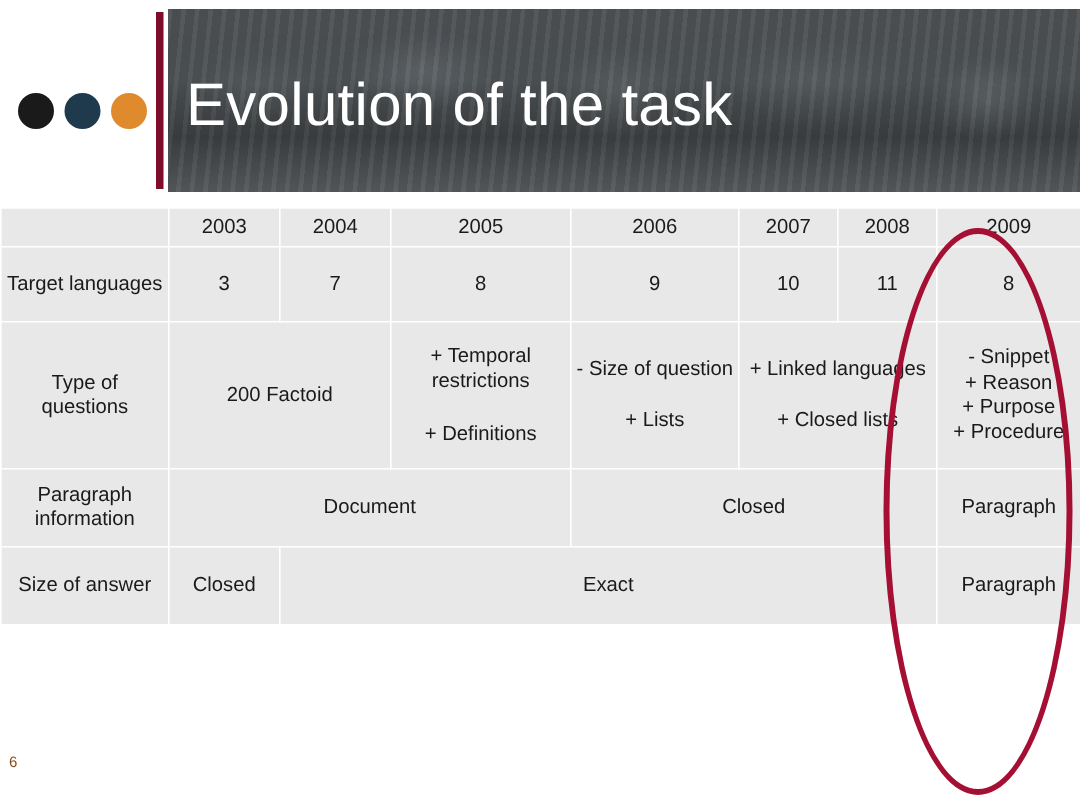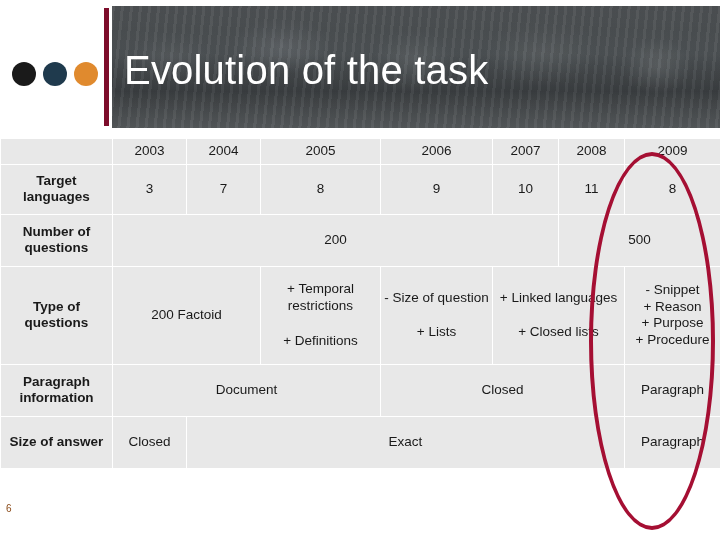--- a/index.html
+++ b/index.html
@@ -100,21 +100,20 @@
     background: #e8e8e8;
     padding: 4px 3px;
     line-height: 1.25;
   }
   td.rowhead {
     background: #7d3a13;
     color: #ffffff;
     font-size: 15px;
     text-align: center;
     line-height: 1.2;
-    font-weight: bold;
   }
   td.corner {
     background: #ffffff;
     border-left-color: #ffffff;
     border-top-color: #ffffff;
   }
   td.colhead {
     font-size: 14px;
     color: #111111;
     background: #e8e8e8;
@@ -190,25 +189,20 @@
         <td>3</td>
         <td>7</td>
         <td>8</td>
         <td>9</td>
         <td>10</td>
         <td>11</td>
         <td>8</td>
       </tr>
 
 
-      <tr style="height:52px">
-        <td class="rowhead">Number of questions</td>
-        <td colspan="5">200</td>
-        <td colspan="2">500</td>
-      </tr>
 
       <tr style="height:98px">
         <td class="rowhead">Type of questions</td>
         <td colspan="2">200 Factoid</td>
         <td>
           <span class="cell-sub">+ Temporal restrictions</span>
           <span class="cell-gap" style="display:block"></span>
           <span class="cell-sub">+ Definitions</span>
         </td>
         <td>

